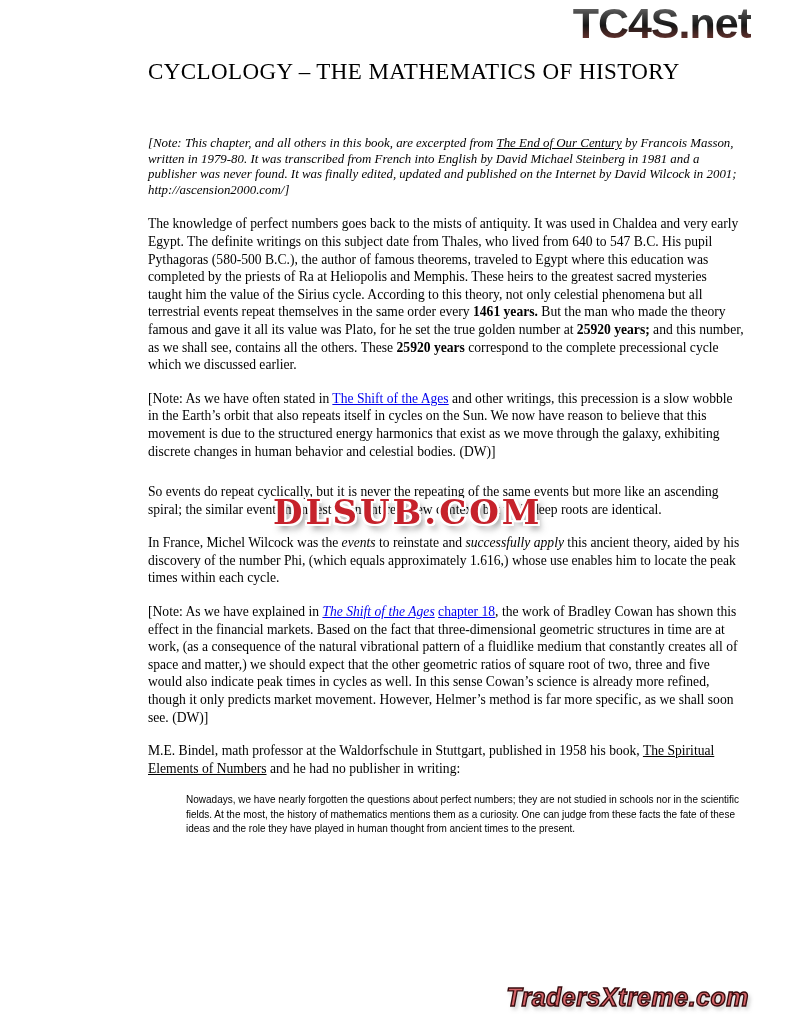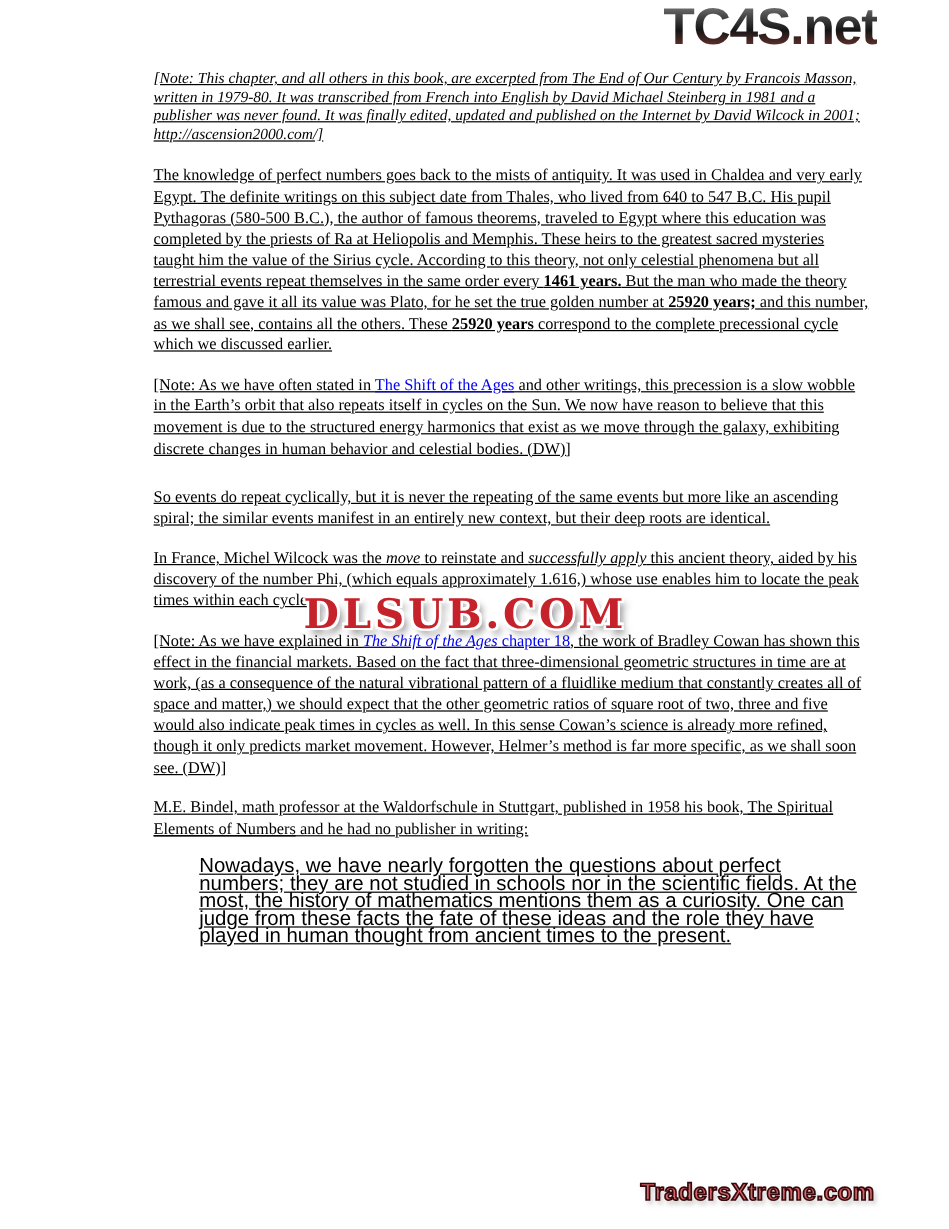--- a/index.html
+++ b/index.html
@@ -4,20 +4,21 @@
 <style>
   html, body { margin: 0; padding: 0; background: #ffffff; }
   .page {
     position: relative;
     width: 734px;
     height: 1024px;
     background: #ffffff;
     overflow: hidden;
     font-family: "Liberation Serif", serif;
     color: #000;
+    margin-left: 20px;
   }
 
   
   .site-logo {
     position: absolute;
     top: 0px;
     right: 3px;
     font-family: "Liberation Sans", sans-serif;
     font-weight: bold;
     font-size: 43px;
@@ -38,32 +39,32 @@
   }
 
   .doc-title {
     font-size: 23px;
     font-weight: normal;
     letter-spacing: 0.4px;
     margin: 0 0 50px 0;
     line-height: 28px;
   }
 
-  .para { margin: 0 0 16px 0; text-decoration: underline; }
+  .para { margin: 0 0 16px 0; }
   .para.body { font-size: 13.6px; line-height: 17.6px; }
   .para.note-italic {
     font-style: italic;
     font-size: 12.9px;
     line-height: 15.6px;
     margin-bottom: 17px;
   }
   .para.spaced-after { margin-bottom: 23px; }
   .para.quote {
     font-family: "Liberation Sans", sans-serif;
-    font-size: 17px;
+    font-size: 10px;
     line-height: 14.4px;
     margin-left: 38px;
     margin-bottom: 14px;
   }
 
   .seg-b { font-weight: bold; text-align: right; }
   .seg-i { font-style: italic; }
   .seg-u { text-decoration: underline; }
   a.seg-link {
     color: var(--link-color, #0000EE);
@@ -88,45 +89,47 @@
     white-space: nowrap;
   }
 
   
   .footer-logo {
     position: absolute;
     top: 983px;
     right: 5px;
     font-family: "Liberation Sans", sans-serif;
     font-weight: 900;
-    font-size: 20px;
+    font-size: 25px;
     letter-spacing: 0.5px;
     color: var(--footer-logo-fill, #D4666A);
     -webkit-text-stroke: 1.4px var(--footer-logo-outline, #35090B);
     text-shadow:
       0 0 5px rgba(255,255,255,0.95),
       2px 3px 4px rgba(130,130,130,0.6);
     white-space: nowrap;
+    font-style: italic;
   }
 </style>
 </head>
 <body>
 
 <div class="page">
 
   <div class="site-logo">TC4S.net</div>
 
   <div class="content">
+    <h1 class="doc-title">CYCLOLOGY – THE MATHEMATICS OF HISTORY</h1>
 
     <div>
         <p class="para note-italic"><span>[Note: This chapter, and all others in this book, are excerpted from </span><span class="seg-u">The End of Our Century</span><span> by Francois Masson, written in 1979-80. It was transcribed from French into English by David Michael Steinberg in 1981 and a publisher was never found. It was finally edited, updated and published on the Internet by David Wilcock in 2001; http://ascension2000.com/]</span></p>
         <p class="para body"><span>The knowledge of perfect numbers goes back to the mists of antiquity. It was used in Chaldea and very early Egypt. The definite writings on this subject date from Thales, who lived from 640 to 547 B.C. His pupil Pythagoras (580-500 B.C.), the author of famous theorems, traveled to Egypt where this education was completed by the priests of Ra at Heliopolis and Memphis. These heirs to the greatest sacred mysteries taught him the value of the Sirius cycle. According to this theory, not only celestial phenomena but all terrestrial events repeat themselves in the same order every </span><span class="seg-b">1461 years.</span><span> But the man who made the theory famous and gave it all its value was Plato, for he set the true golden number at </span><span class="seg-b">25920 years;</span><span> and this number, as we shall see, contains all the others. These </span><span class="seg-b">25920 years</span><span> correspond to the complete precessional cycle which we discussed earlier.</span></p>
         <p class="para body spaced-after"><span>[Note: As we have often stated in </span><a class="seg-link">The Shift of the Ages</a><span> and other writings, this precession is a slow wobble in the Earth’s orbit that also repeats itself in cycles on the Sun. We now have reason to believe that this movement is due to the structured energy harmonics that exist as we move through the galaxy, exhibiting discrete changes in human behavior and celestial bodies. (DW)]</span></p>
         <p class="para body"><span>So events do repeat cyclically, but it is never the repeating of the same events but more like an ascending spiral; the similar events manifest in an entirely new context, but their deep roots are identical.</span></p>
-        <p class="para body"><span>In France, Michel Wilcock was the </span><span class="seg-i">move</span><span> to reinstate and </span><span class="seg-i">successfully apply</span><span> this ancient theory, aided by his discovery of the number Phi, (which equals approximately 1.616,) whose use enables him to locate the peak times within each cycle.</span></p>
+        <p class="para body"><span>In France, Michel Wilcock was the </span><span class="seg-i">events</span><span> to reinstate and </span><span class="seg-i">successfully apply</span><span> this ancient theory, aided by his discovery of the number Phi, (which equals approximately 1.616,) whose use enables him to locate the peak times within each cycle.</span></p>
         <p class="para body"><span>[Note: As we have explained in </span><a class="seg-i seg-link">The Shift of the Ages</a><span> </span><a class="seg-link">chapter 18</a><span>, the work of Bradley Cowan has shown this effect in the financial markets. Based on the fact that three-dimensional geometric structures in time are at work, (as a consequence of the natural vibrational pattern of a fluidlike medium that constantly creates all of space and matter,) we should expect that the other geometric ratios of square root of two, three and five would also indicate peak times in cycles as well. In this sense Cowan’s science is already more refined, though it only predicts market movement. However, Helmer’s method is far more specific, as we shall soon see. (DW)]</span></p>
         <p class="para body"><span>M.E. Bindel, math professor at the Waldorfschule in Stuttgart, published in 1958 his book, </span><span class="seg-u">The Spiritual Elements of Numbers</span><span> and he had no publisher in writing:</span></p>
         <p class="para quote"><span>Nowadays, we have nearly forgotten the questions about perfect numbers; they are not studied in schools nor in the scientific fields. At the most, the history of mathematics mentions them as a curiosity. One can judge from these facts the fate of these ideas and the role they have played in human thought from ancient times to the present.</span></p>
       </div>
   </div>
 
   <div class="watermark">DLSUB.COM</div>
 
   <div class="footer-logo">TradersXtreme.com</div>
 

